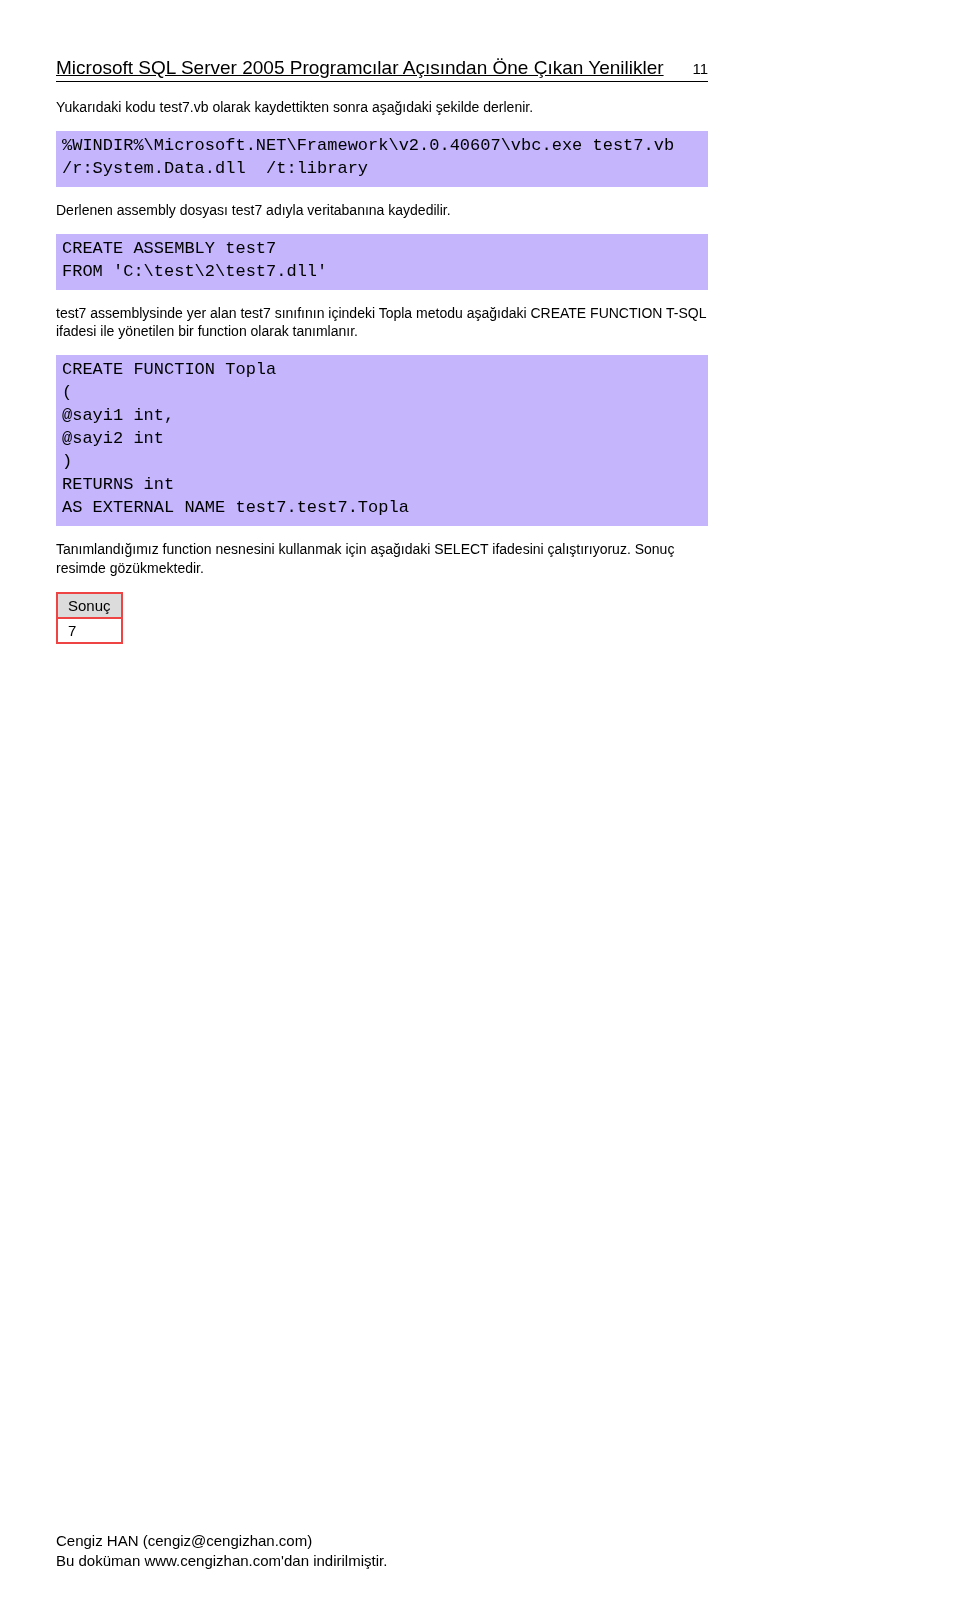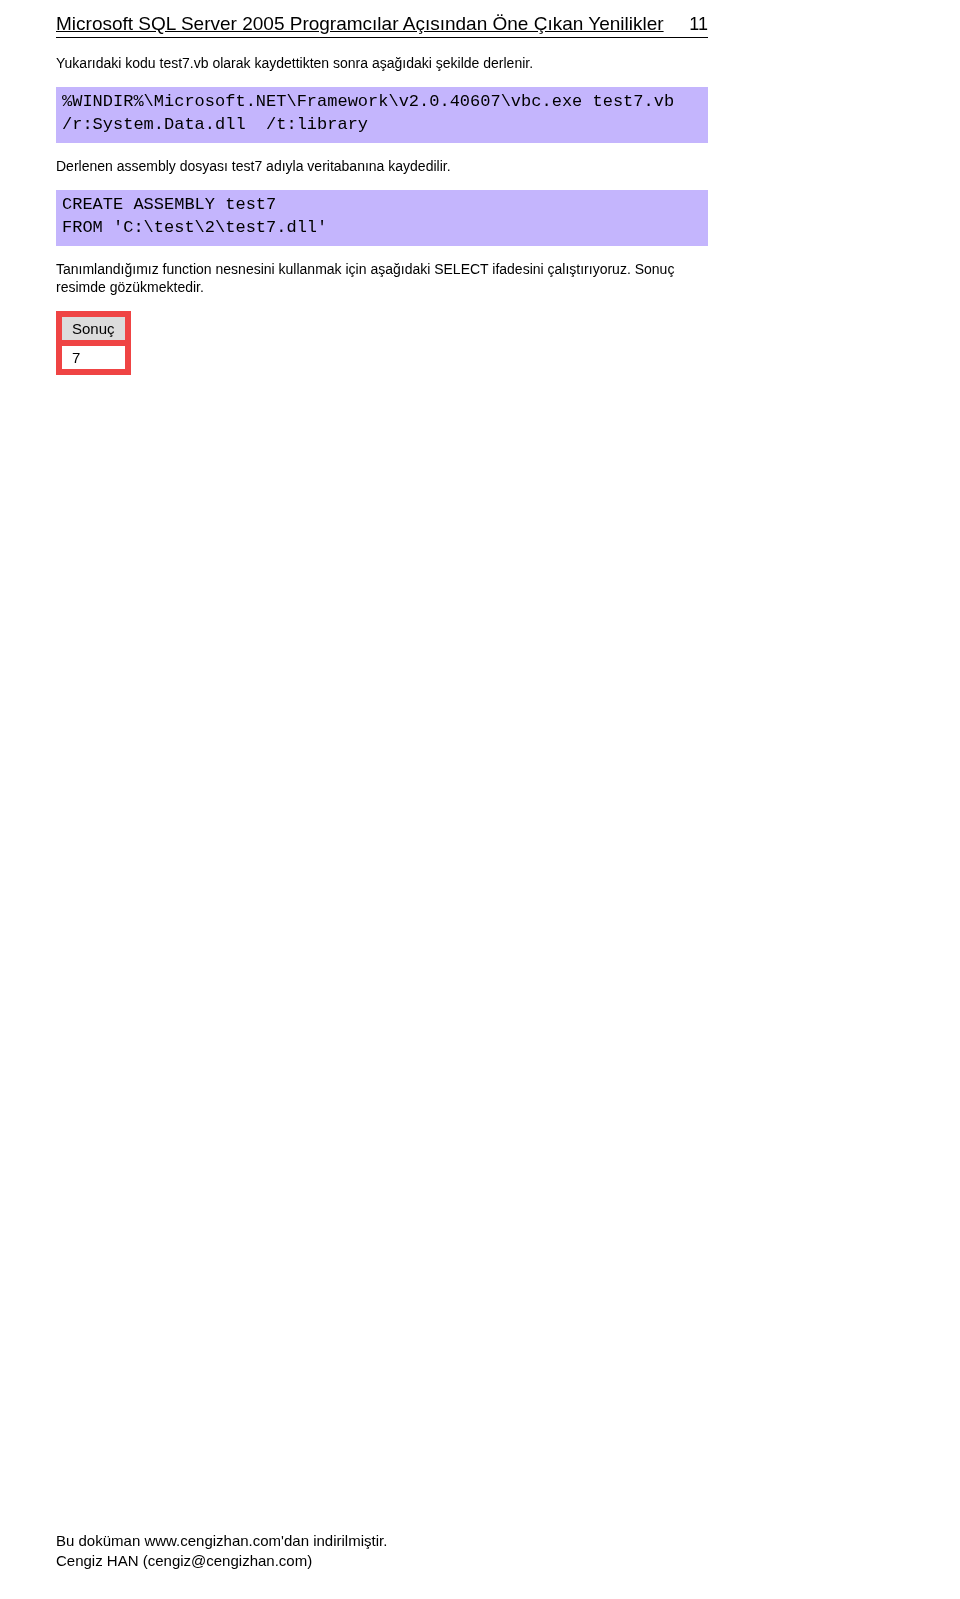--- a/index.html
+++ b/index.html
@@ -22,44 +22,45 @@
     border-bottom: 1.5px solid #000;
     padding-bottom: 2px;
     margin-bottom: 16px;
   }
   .header-title {
     font-size: 19px;
     text-decoration: underline;
     flex: 1;
   }
   .page-number {
-    font-size: 18px;
+    font-size: 15px;
     margin-left: 12px;
     padding-top: 6px;
+    margin-top: 46px;
   }
   .para {
     font-size: 14px;
     line-height: 1.35;
     margin: 14px 0 14px 0;
   }
   .codeblock {
     background: #c4b5fd;
     font-family: "Courier New", Courier, monospace;
     font-size: 17px;
     line-height: 1.35;
     padding: 4px 6px 6px 6px;
     white-space: pre-wrap;
     margin: 6px 0 14px 0;
   }
   .result-table {
     border-collapse: collapse;
     margin: 10px 0 0 0;
   }
   .result-table td, .result-table th {
-    border: 6px solid #ef4444;
+    border: 2px solid #ef4444;
     padding: 3px 10px;
     font-size: 15px;
     text-align: left;
     font-weight: normal;
   }
   .result-table th {
     background: #dcdcdc;
   }
   .footer {
     position: absolute;
@@ -82,34 +83,42 @@
   <p class="para">Yukarıdaki kodu test7.vb olarak kaydettikten sonra aşağıdaki şekilde derlenir.</p>
 
   <div class="codeblock">%WINDIR%\Microsoft.NET\Framework\v2.0.40607\vbc.exe test7.vb
 /r:System.Data.dll  /t:library</div>
 
   <p class="para">Derlenen assembly dosyası test7 adıyla veritabanına kaydedilir.</p>
 
   <div class="codeblock">CREATE ASSEMBLY test7
 FROM 'C:\test\2\test7.dll'</div>
 
+  <p class="para">test7 assemblysinde yer alan test7 sınıfının içindeki Topla metodu aşağıdaki CREATE FUNCTION T-SQL ifadesi ile yönetilen bir function olarak tanımlanır.</p>
 
+  <div class="codeblock">CREATE FUNCTION Topla
+(
+@sayi1 int,
+@sayi2 int
+)
+RETURNS int
+AS EXTERNAL NAME test7.test7.Topla</div>
 
   <p class="para">Tanımlandığımız function nesnesini kullanmak için aşağıdaki SELECT ifadesini çalıştırıyoruz. Sonuç resimde gözükmektedir.</p>
 
 
   <table class="result-table">
     <tbody>
         <tr>
       <th>Sonuç</th>
     </tr>
     <tr>
       <td>7</td>
     </tr>
   </tbody>
     </table>
 
   <div class="footer">
+    <div>Cengiz HAN (cengiz@cengizhan.com)</div>
     <div>Bu doküman www.cengizhan.com'dan indirilmiştir.</div>
-    <div>Cengiz HAN (cengiz@cengizhan.com)</div>
   </div>
 
 </div>
 
 </body></html>

